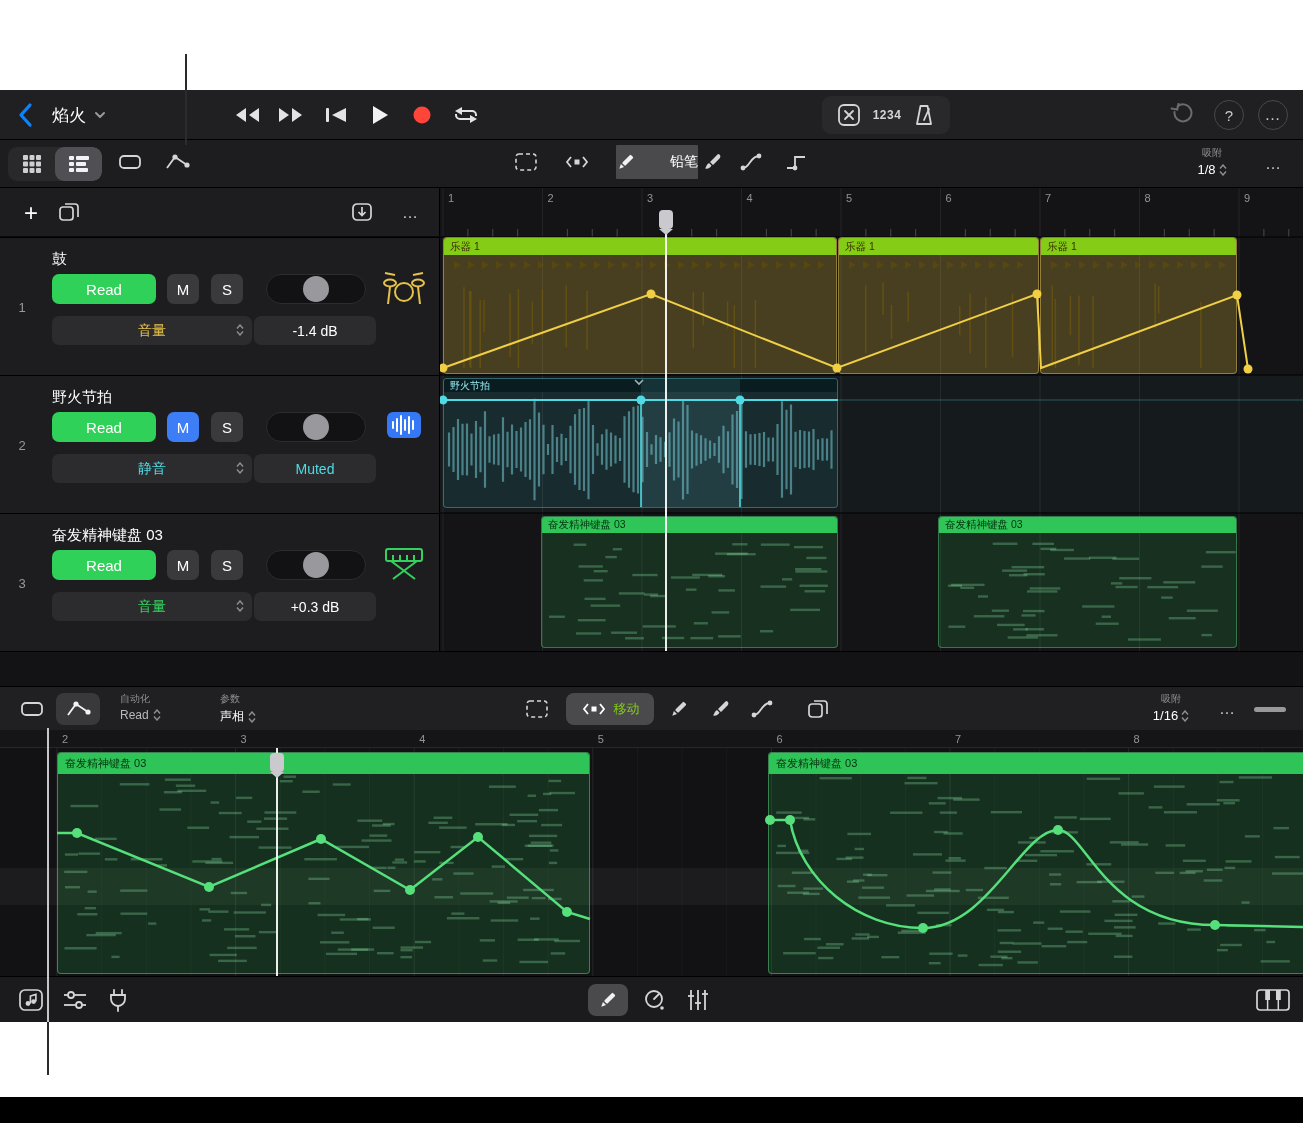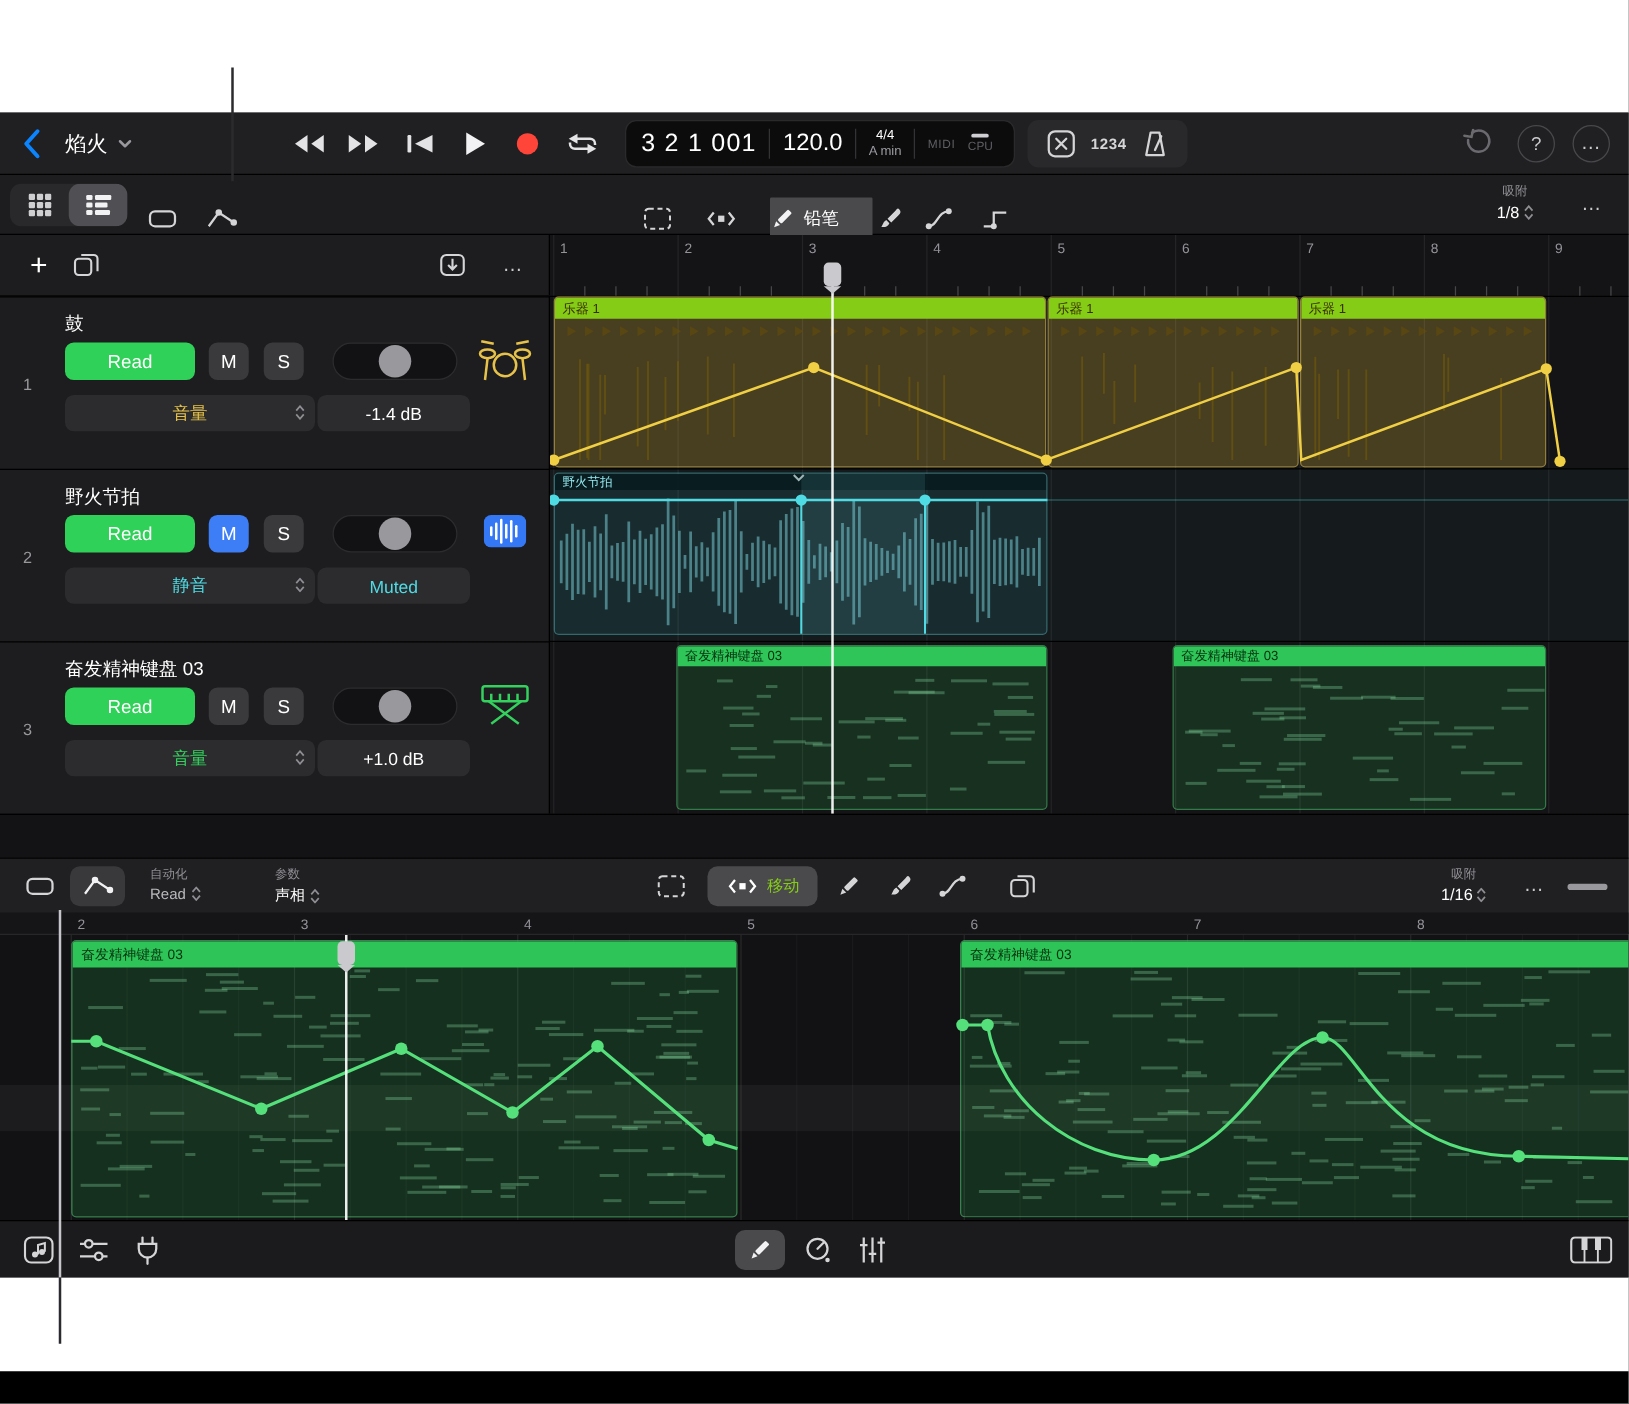--- a/index.html
+++ b/index.html
@@ -36,21 +36,21 @@
 #btn-undo{position:absolute;left:1168px;top:13px}
 .circ{position:absolute;top:10px;width:30px;height:30px;border:1.5px solid #48484c;border-radius:50%;color:#c9c9ce;display:flex;align-items:center;justify-content:center;font-size:15px}
 #btn-help{left:1214px}
 #btn-more-top{left:1258px;font-size:16px;letter-spacing:1px}
 
 
 #viewbar{position:absolute;left:0;top:50px;width:100%;height:48px;background:#1d1d1f;border-bottom:1px solid #000}
 #seg{position:absolute;left:8px;top:7px;width:94px;height:34px;background:#29292b;border-radius:9px;display:flex;overflow:hidden}
 .segcell{flex:1;display:flex;align-items:center;justify-content:center}
 .segcell.on{background:#505054;border-radius:9px}
-.vbtn{position:absolute;top:18px;height:34px;display:flex;align-items:center;justify-content:flex-start;border-radius:1px}
+.vbtn{position:absolute;top:5px;height:34px;display:flex;align-items:center;justify-content:space-between;border-radius:1px}
 #btn-regions-view{left:118px;width:40px}
 #btn-automation-view{left:164px;width:44px}
 #tool-marquee{left:514px;width:40px}
 #tool-move-top{left:564px;width:46px}
 #tool-pencil{left:616px;width:82px;background:#4a4a4d;gap:7px;color:#fff;font-size:14px}
 #tool-brush{left:702px;width:34px}
 #tool-curve{left:740px;width:38px}
 #tool-step{left:784px;width:44px}
 .snapbox{position:absolute;text-align:center}
 #snap-top{left:1178px;top:6px;width:68px}
@@ -207,36 +207,20 @@
     </div>
     <div class="tbtn" id="t-cycle">
       <svg width="30" height="22">
         <path d="M8 7 h13 a4 4 0 0 1 4 4 v1" fill="none" stroke="#e3e3e6" stroke-width="2"></path>
         <path d="M11 3 L4 7 L11 11 Z" fill="#e3e3e6"></path>
         <path d="M22 15 H9 a4 4 0 0 1 -4 -4 v-1" fill="none" stroke="#e3e3e6" stroke-width="2"></path>
         <path d="M19 11 L26 15 L19 19 Z" fill="#e3e3e6"></path>
       </svg>
     </div>
 
-    <div id="lcd">
-      <div class="lcd-beats">3 2 1 001</div>
-      <div class="lcd-div"></div>
-      <div class="lcd-tempo">120.0</div>
-      <div class="lcd-div"></div>
-      <div class="lcd-sig">
-        <div class="sig-top">4/4</div>
-        <div class="sig-bot">A min</div>
-      </div>
-      <div class="lcd-div"></div>
-      <div class="lcd-midi">MIDI</div>
-      <div class="lcd-cpu">
-        <div class="cpu-bar"></div>
-        <div>CPU</div>
-      </div>
-    </div>
 
     <div id="misc">
       <svg width="26" height="26">
           <rect x="3" y="3" width="20" height="20" rx="5" fill="none" stroke="#d5d5d8" stroke-width="1.8"></rect>
           <path d="M9 9 L17 17 M17 9 L9 17" stroke="#d5d5d8" stroke-width="1.8" stroke-linecap="round"></path>
         </svg>
       <span id="count-in">1234</span>
       <svg width="24" height="24">
           <path d="M8.5 3 h7 L19 21 H5 Z" fill="none" stroke="#d5d5d8" stroke-width="1.8" stroke-linejoin="round"></path>
           <line x1="12" y1="17" x2="17" y2="6" stroke="#d5d5d8" stroke-width="1.8" stroke-linecap="round"></line>
@@ -453,21 +437,21 @@
         </div>
         <div class="dd acc3">
           <span>音量</span>
           <span class="udw">
               <svg width="8" height="12">
                 <path d="M1 4.5 L4 1 L7 4.5" fill="none" stroke="#8e8e93" stroke-width="1.4"></path>
                 <path d="M1 7.5 L4 11 L7 7.5" fill="none" stroke="#8e8e93" stroke-width="1.4"></path>
               </svg>
             </span>
         </div>
-        <div class="val">+1.0 dB</div>
+        <div class="val">+0.3 dB</div>
       </div>
     </div>
 
     <div id="arrange">
       <div id="lane2tint"></div>
       <svg id="grid-svg" width="863" height="463">
           <line x1="3" y1="0" x2="3" y2="463" stroke="rgba(255,255,255,0.07)"></line>
           <text x="8" y="14" fill="#93939a" font-size="11">1</text>
           <line x1="27.875" y1="41" x2="27.875" y2="49" stroke="rgba(255,255,255,0.22)"></line>
           <line x1="52.75" y1="41" x2="52.75" y2="49" stroke="rgba(255,255,255,0.22)"></line>

